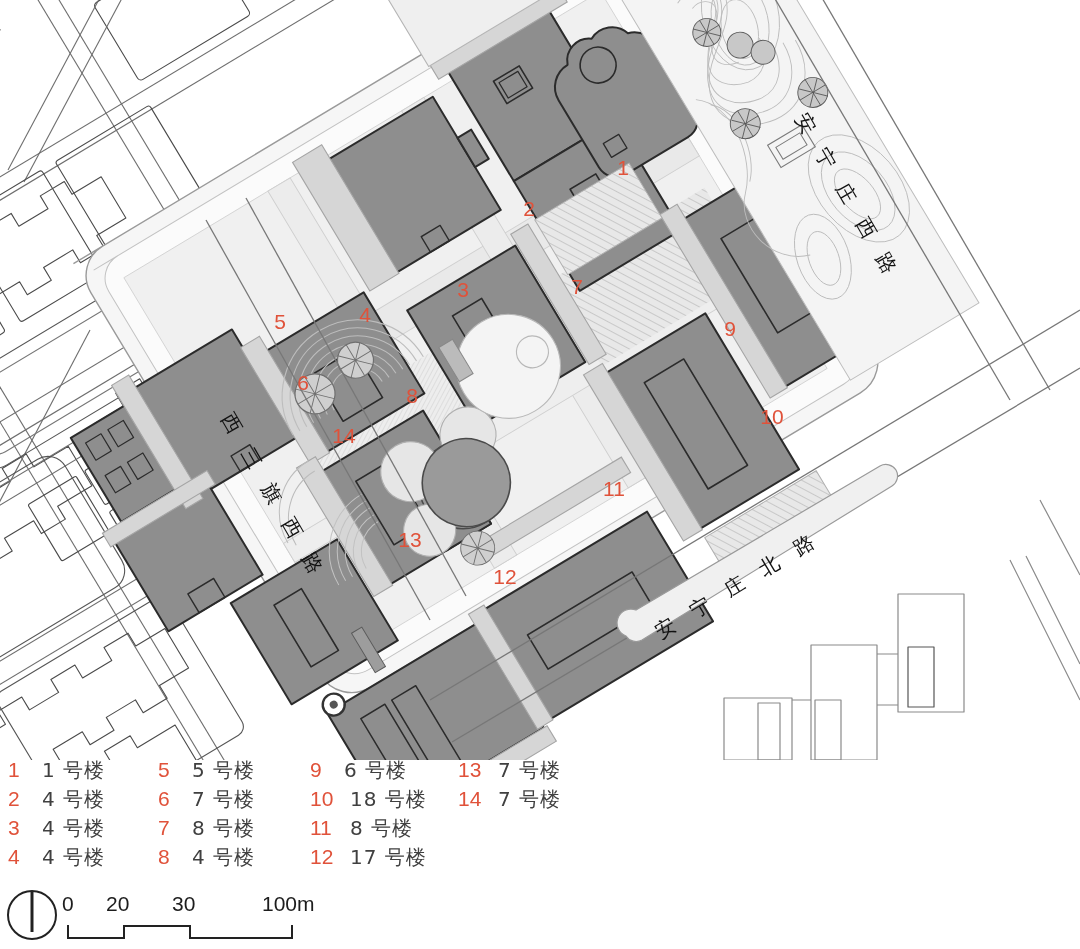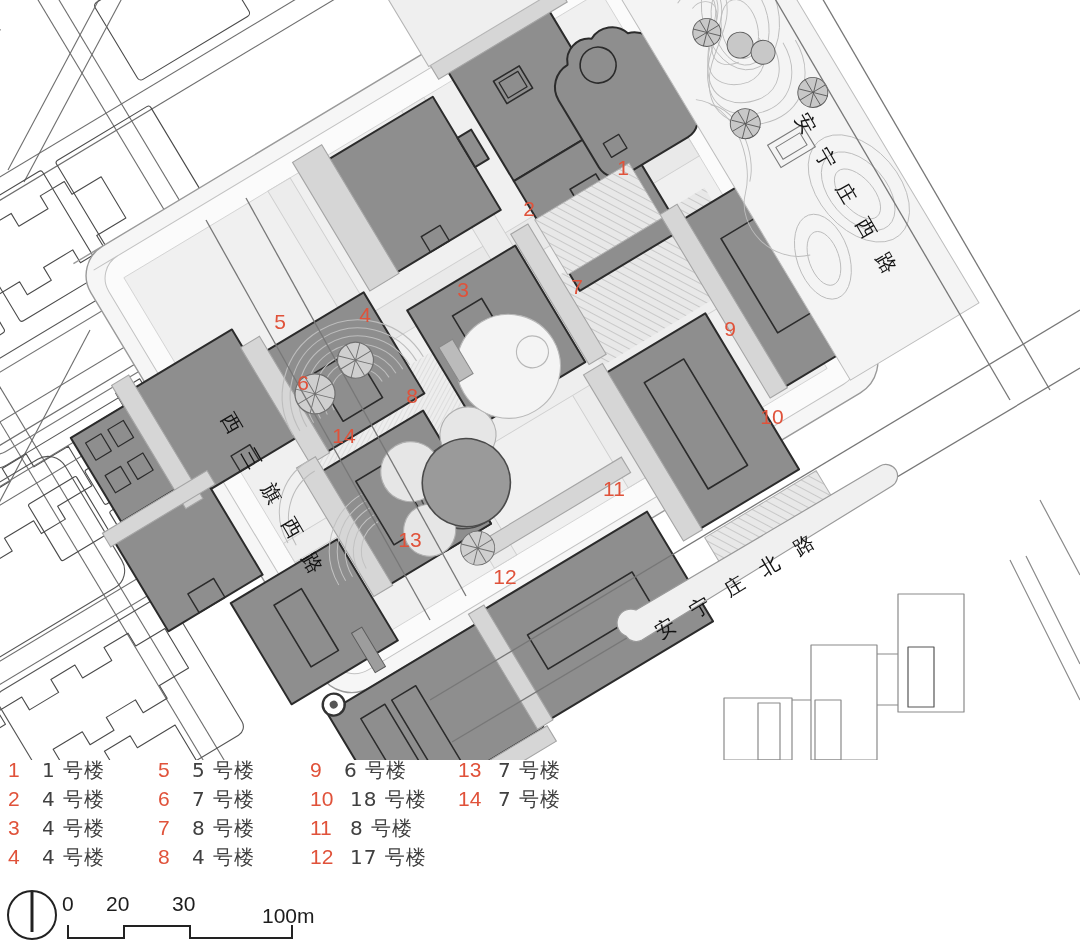--- a/index.html
+++ b/index.html
@@ -489,16 +489,16 @@
     <svg id="northarrow" width="52" height="58" viewBox="0 0 52 58">
       <circle cx="26" cy="29" r="24" fill="none" stroke="#222" stroke-width="2"></circle>
       <line x1="26" y1="6" x2="26" y2="46" stroke="#222" stroke-width="3"></line>
     </svg>
     <div id="scaleticks">
       <svg width="260" height="62" viewBox="0 0 260 62">
         <g stroke="#222" stroke-width="2" fill="none" stroke-linecap="square">
           <path d="M6 42 v12 H62 v-12 h66 v12 h102 v-12"></path>
         </g>
       </svg>
-    <span class="sc-lab" style="left: 0px; top: 8px;">0</span><span class="sc-lab" style="left: 44px; top: 8px;">20</span><span class="sc-lab" style="left: 110px; top: 8px;">30</span><span class="sc-lab" style="left: 200px; top: 8px; margin-top: 12px;">100m</span></div>
+    <span class="sc-lab" style="left: 0px; top: 8px;">0</span><span class="sc-lab" style="left: 44px; top: 8px;">20</span><span class="sc-lab" style="left: 110px; top: 8px;">30</span><span class="sc-lab" style="left: 200px; top: 8px;">100m</span></div>
   </div>
 
 </div>
 
 </body></html>

